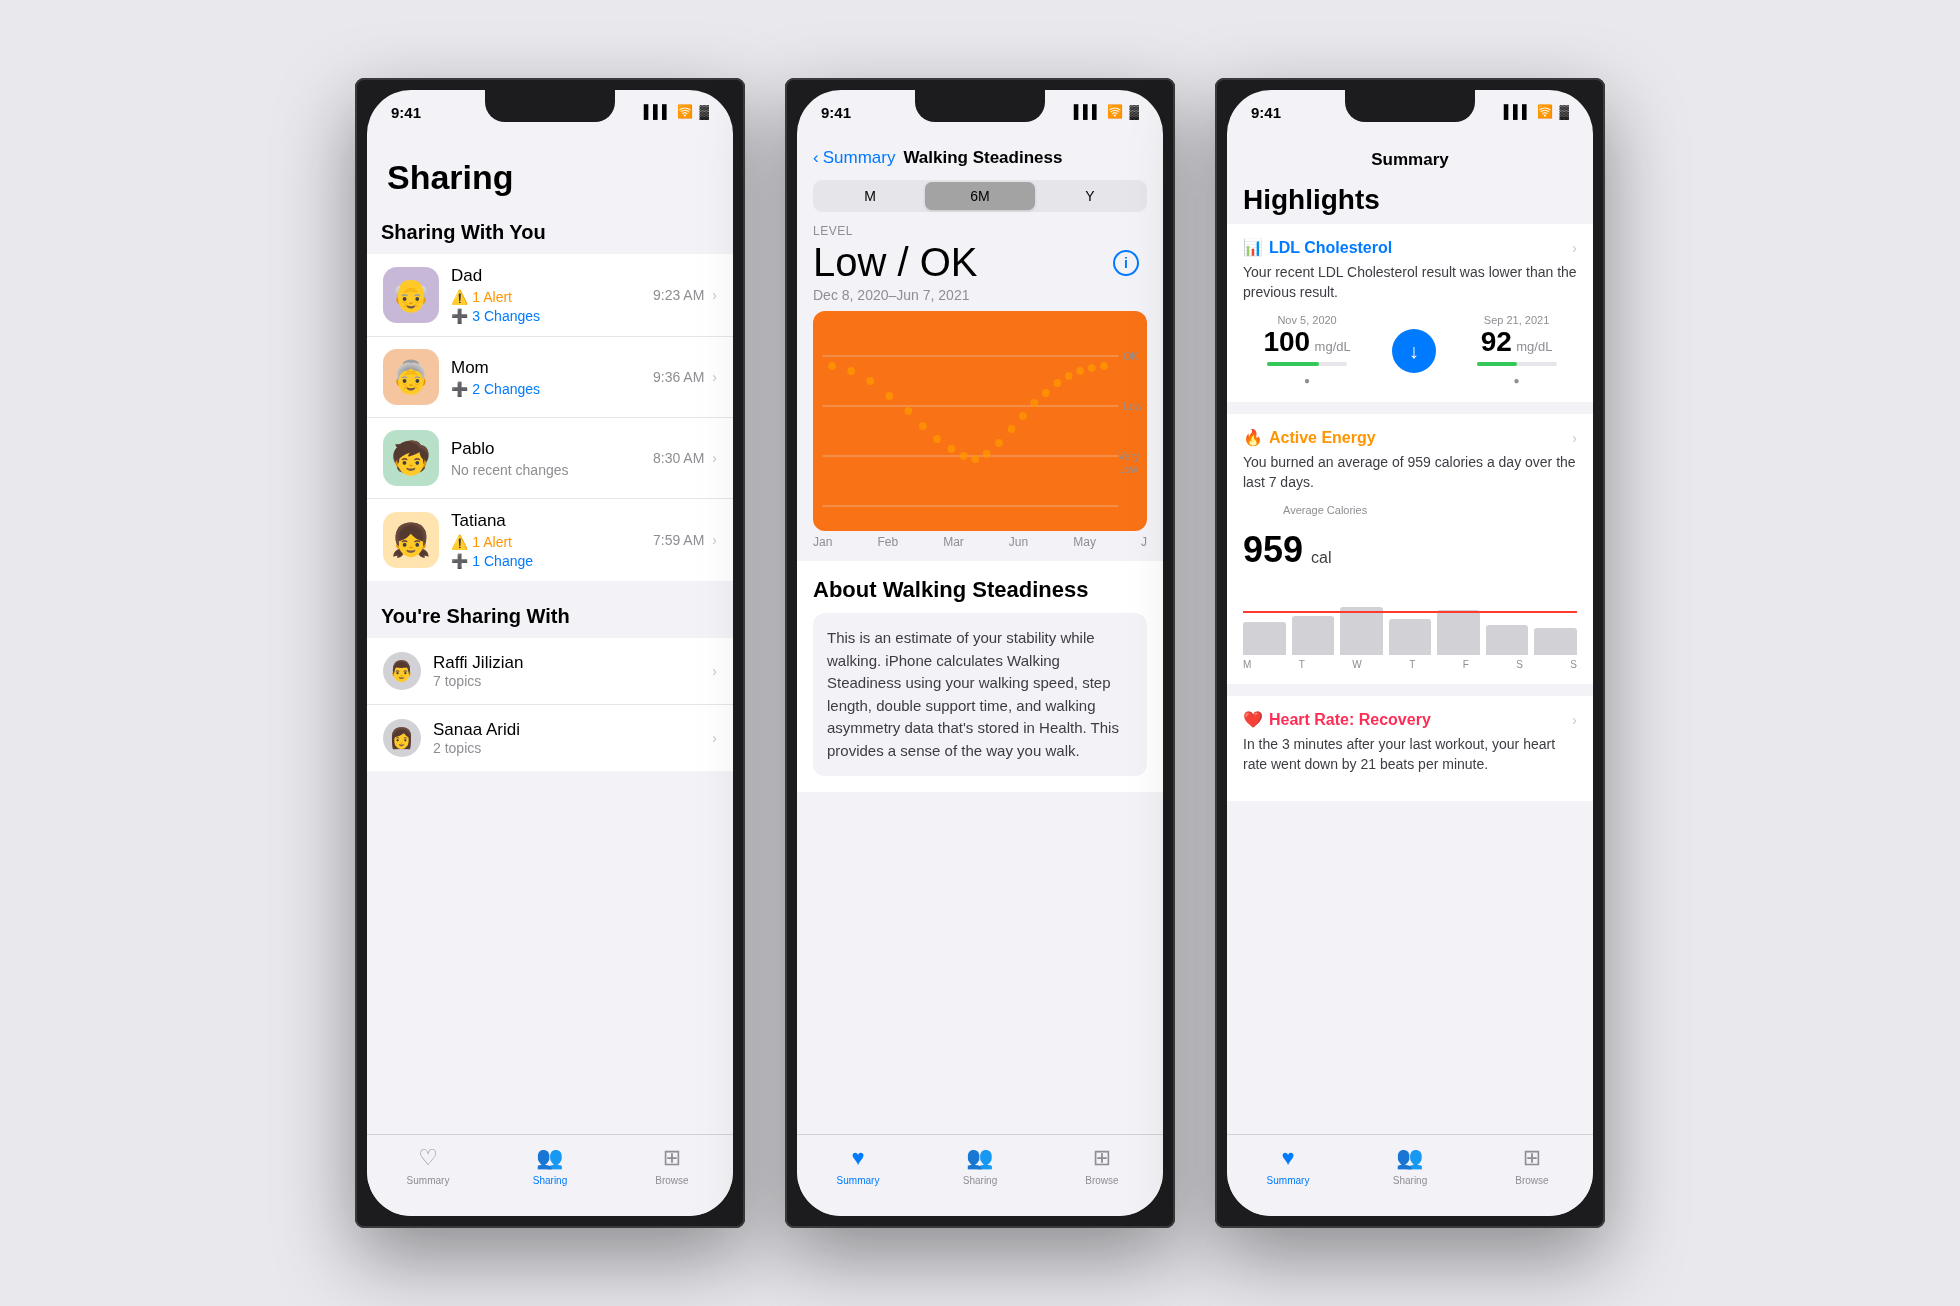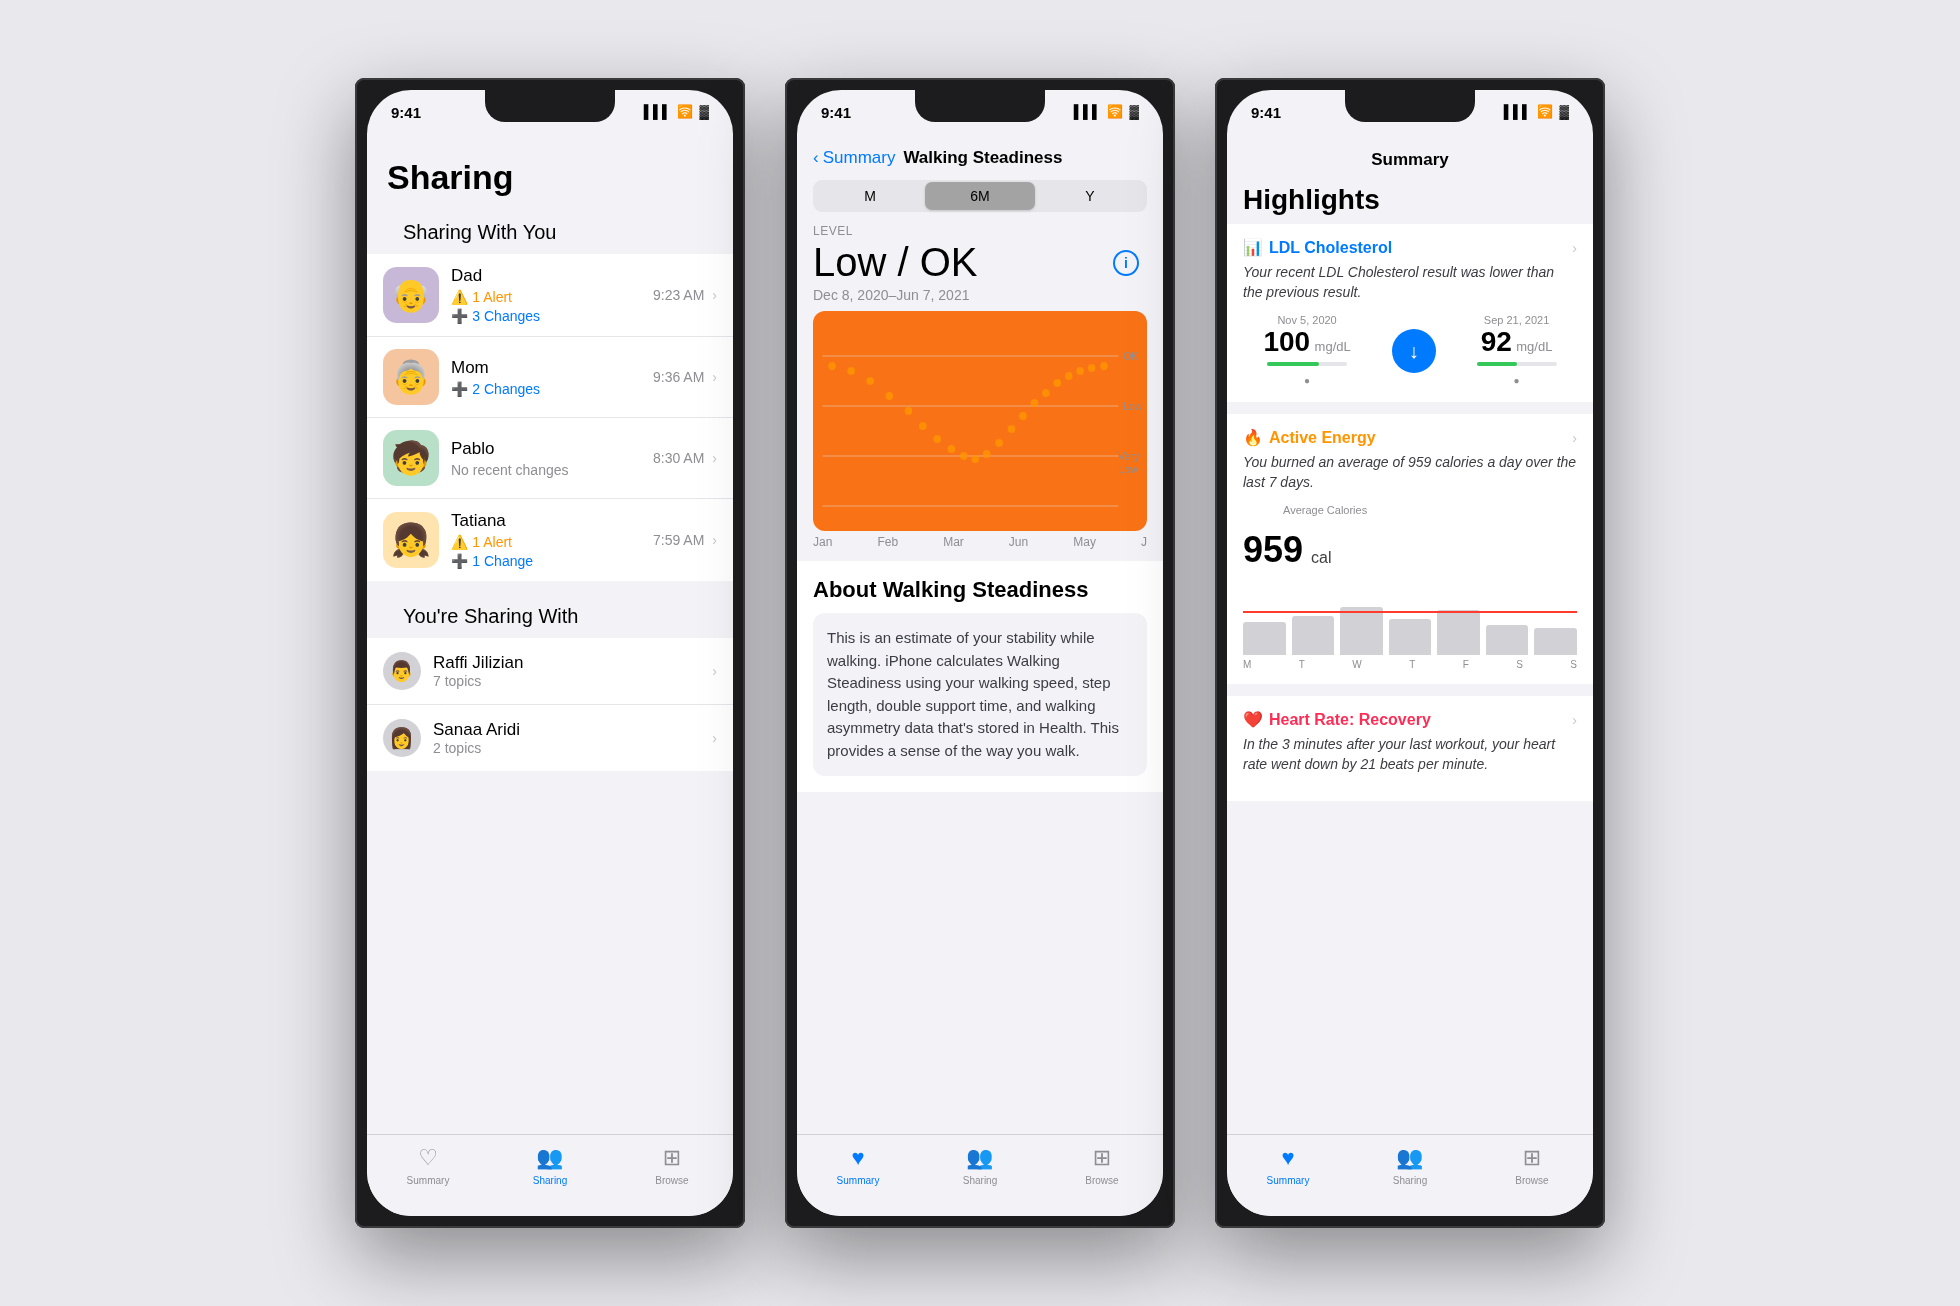--- a/index.html
+++ b/index.html
@@ -107,23 +107,23 @@
       padding: 8px 0 0;
     }
     .page-title-large {
       font-size: 34px;
       font-weight: 700;
       color: #000;
       padding: 10px 20px 16px;
     }
     .section-header {
       font-size: 20px;
-      font-weight: 400;
-      color: #000;
-      padding: 8px 36px 10px;
+      font-weight: 700;
+      color: #000;
+      padding: 8px 14px 10px;
     }
     .contact-list {
       background: #fff;
       margin: 0 0 16px;
     }
     .contact-row {
       display: flex;
       align-items: center;
       padding: 12px 16px;
       border-bottom: 1px solid #e5e5ea;
@@ -330,21 +330,20 @@
       gap: 6px;
       font-size: 16px;
       font-weight: 600;
       color: #007aff;
     }
     .highlight-desc {
       font-size: 14px;
       color: #3c3c43;
       line-height: 1.4;
       margin-bottom: 12px;
-      font-style: italic;
     }
     .cholesterol-row {
       display: flex;
       align-items: center;
       justify-content: space-around;
     }
     .chol-block { text-align: center; }
     .chol-date { font-size: 11px; color: #8e8e93; }
     .chol-value { font-size: 28px; font-weight: 700; color: #000; }
     .chol-unit { font-size: 13px; color: #8e8e93; }

